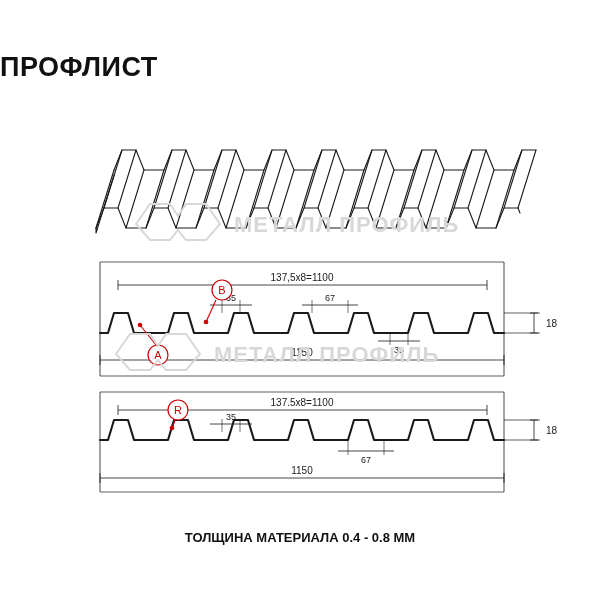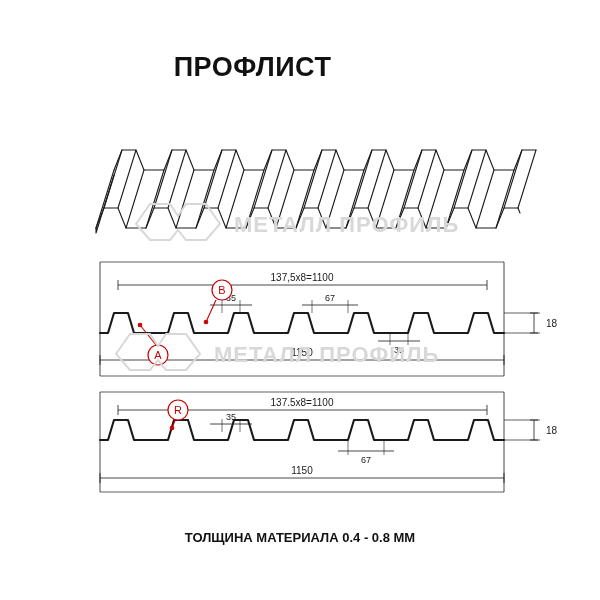--- a/index.html
+++ b/index.html
@@ -17,21 +17,21 @@
   }
   .page {
     position: absolute;
     inset: 0;
   }
   .title {
     position: absolute;
     top: 52px;
     left: 0;
     width: 505px;
-    text-align: center;
+    text-align: left;
     font-size: 27px;
     font-weight: bold;
     letter-spacing: 0.5px;
     color: #111;
   }
   .subtitle {
     position: absolute;
     top: 88px;
     left: 0;
     width: 600px;

